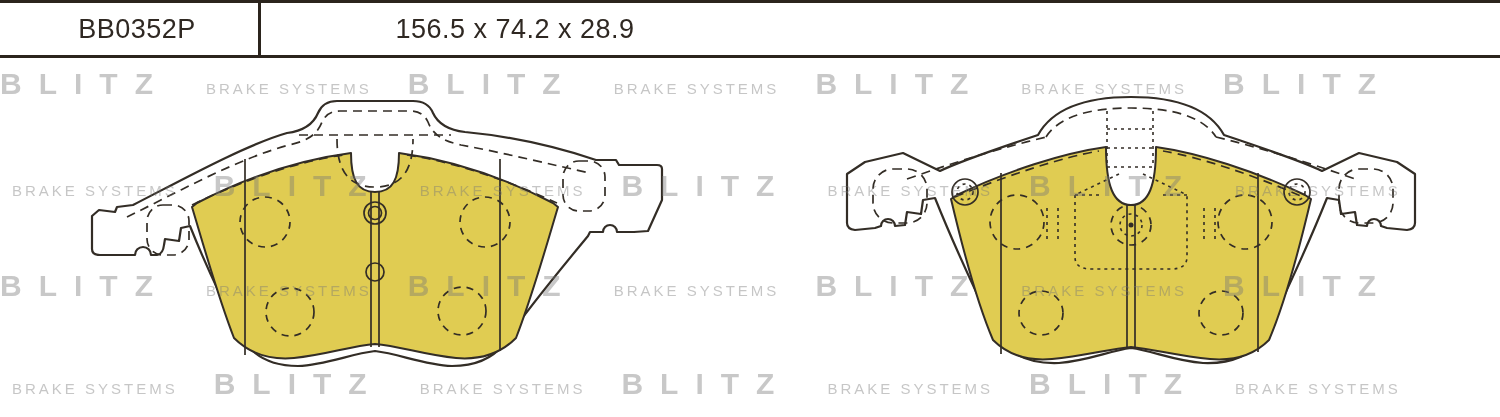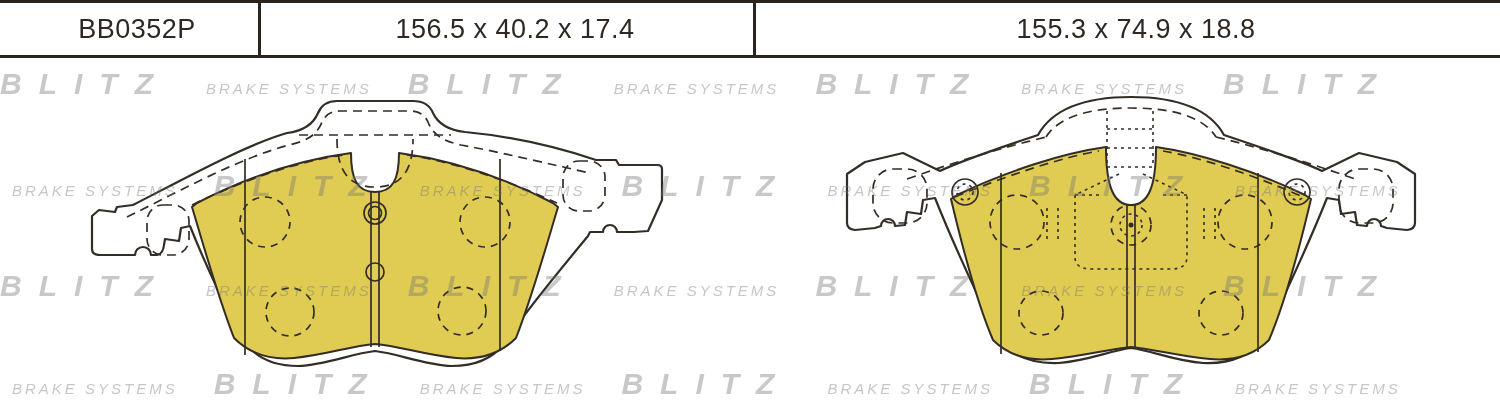--- a/index.html
+++ b/index.html
@@ -31,21 +31,21 @@
   svg.pad{position:absolute;top:34px;width:580px;height:312px;z-index:1;}
   svg.pad.left{left:85px;}
   svg.pad.right{left:843px;}
   .outline{fill:#ffffff;stroke:var(--outline,#332d26);stroke-width:2.2;stroke-linejoin:round;}
   .friction{fill:var(--yellow,#e0cc52);stroke:var(--outline,#332d26);stroke-width:2;stroke-linejoin:round;}
   .thin{fill:none;stroke:var(--outline,#332d26);stroke-width:1.7;}
   .dash{fill:none;stroke:var(--outline,#332d26);stroke-width:1.7;stroke-dasharray:9 6;}
   .dash2{fill:none;stroke:var(--outline,#332d26);stroke-width:1.7;stroke-dasharray:7 6;}
   .dot{fill:none;stroke:var(--outline,#332d26);stroke-width:1.6;stroke-dasharray:3 4;}
   
-  .wm-layer{position:absolute;inset:0;z-index:2;pointer-events:none;overflow:hidden;font-style:italic;}
+  .wm-layer{position:absolute;inset:0;z-index:2;pointer-events:none;overflow:hidden;}
   .wm-row{position:absolute;left:0;display:flex;gap:36px;align-items:baseline;white-space:nowrap;}
   .wm-row:nth-child(1){top:6px;}
   .wm-row:nth-child(2){top:108px;margin-left:12px;}
   .wm-row:nth-child(3){top:208px;}
   .wm-row:nth-child(4){top:306px;margin-left:12px;}
   .wm-brand{
     font-weight:700;font-size:30px;letter-spacing:17px;
     color:rgba(118,118,118,0.40);
   }
   .wm-tag{
@@ -56,24 +56,21 @@
 </head>
 <body>
 
 <div class="page">
 
   <div class="header">
     <div class="cell c1">
       <span>BB0352P</span>
     </div>
     <div class="cell c2">
-      <span>156.5 x 40.2 x 17.4</span>
-    </div>
-    <div class="cell c3">
-      <span>155.3 x 74.9 x 18.8</span>
+      <span>156.5 x 74.2 x 28.9</span>
     </div>
   </div>
 
   <div class="canvas">
 
     <svg class="pad left" viewBox="0 0 580 312">
       <g>
         <path class="outline" d="M 252,6 Q 238,6 233,18 C 228,30 218,36 202,38
           C 160,50 95,86 48,110 L 32,112 L 30,117 L 14,115 L 7,121 L 7,154
           Q 7,160 15,160 L 50,160 A 8 8 0 0 1 66,160 L 72,160 Q 78,159 79,150 L 80,144

